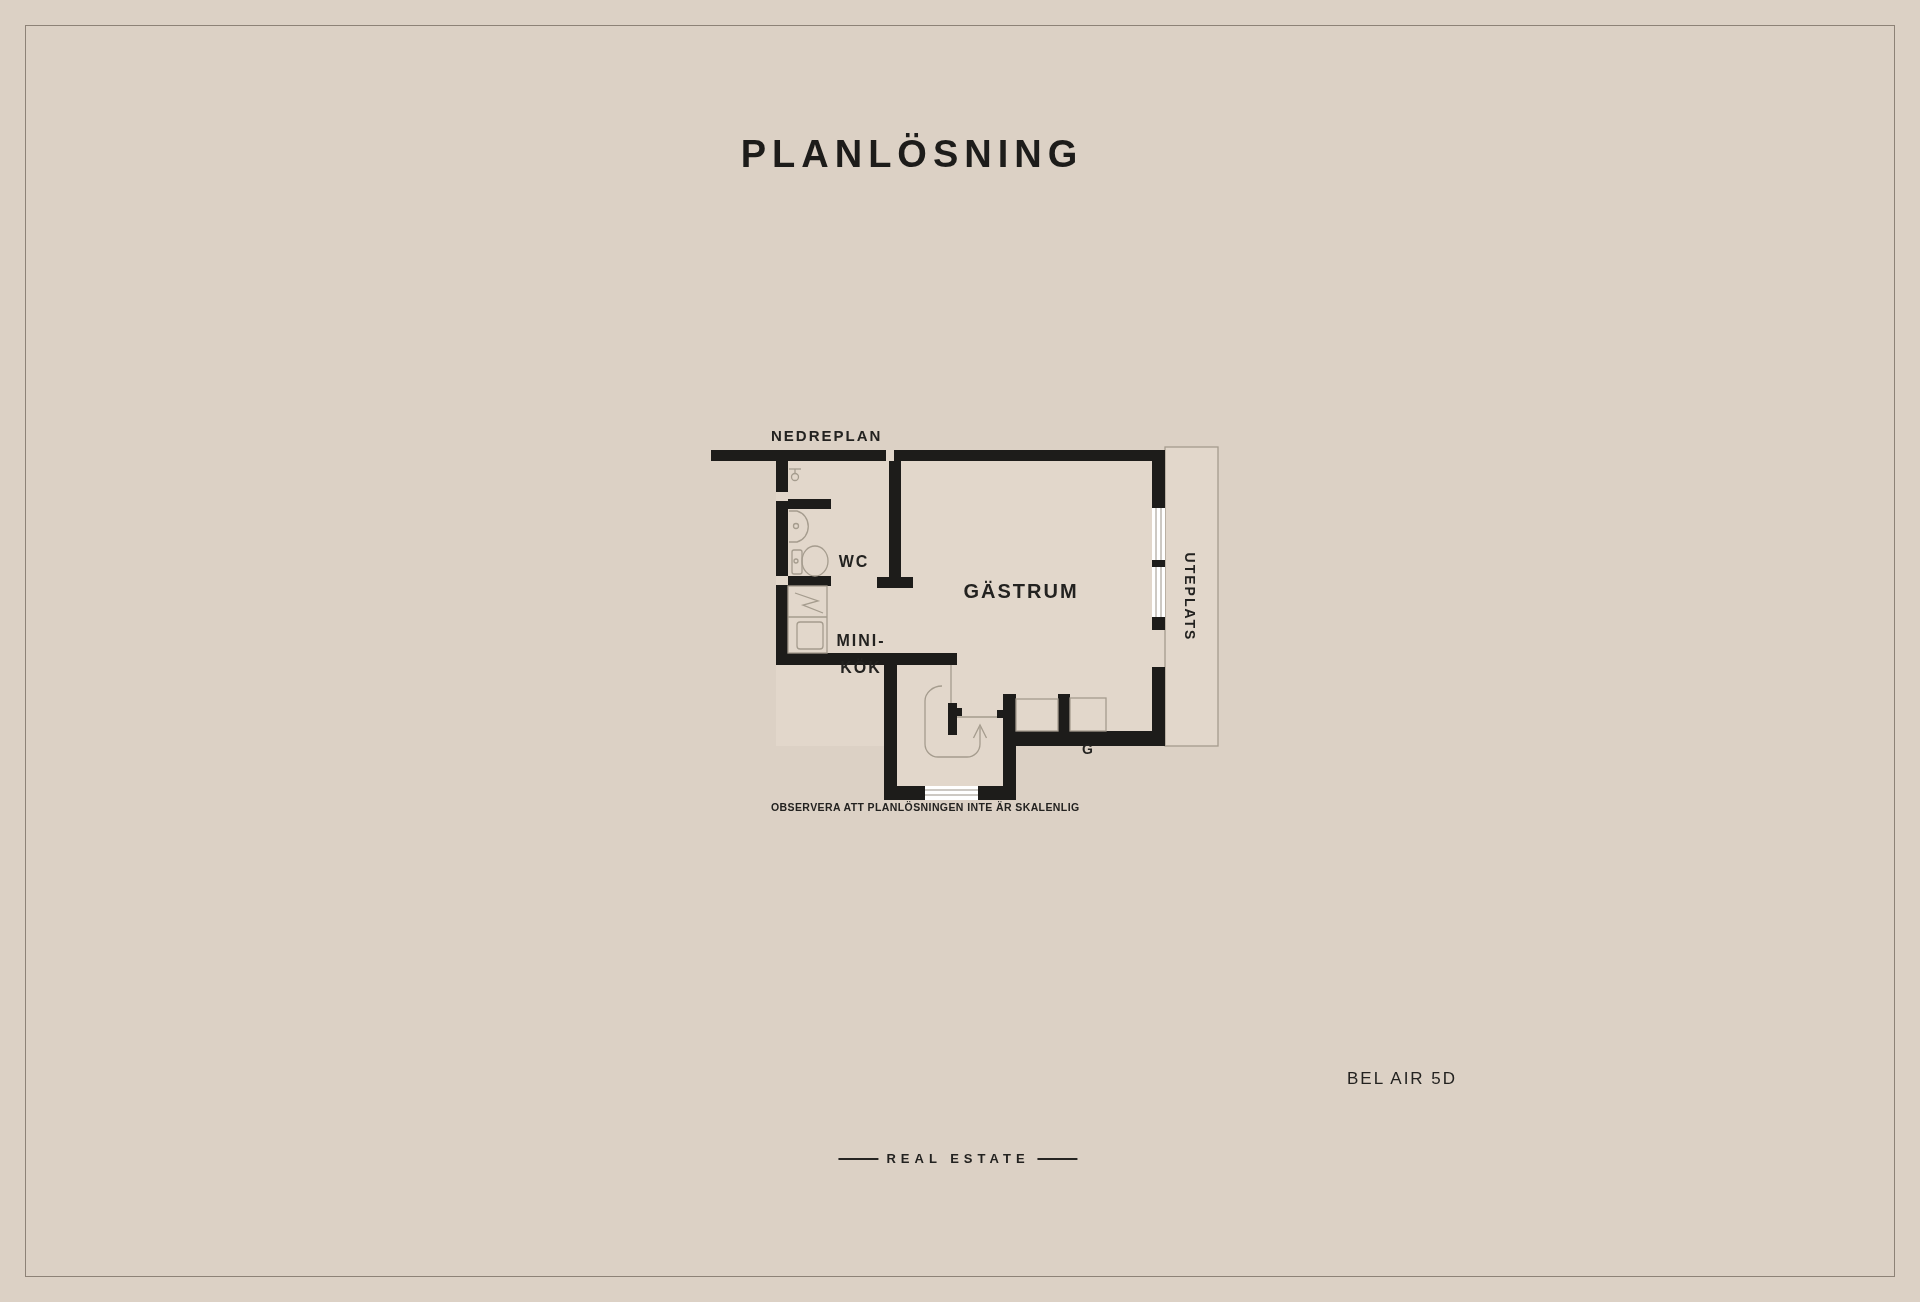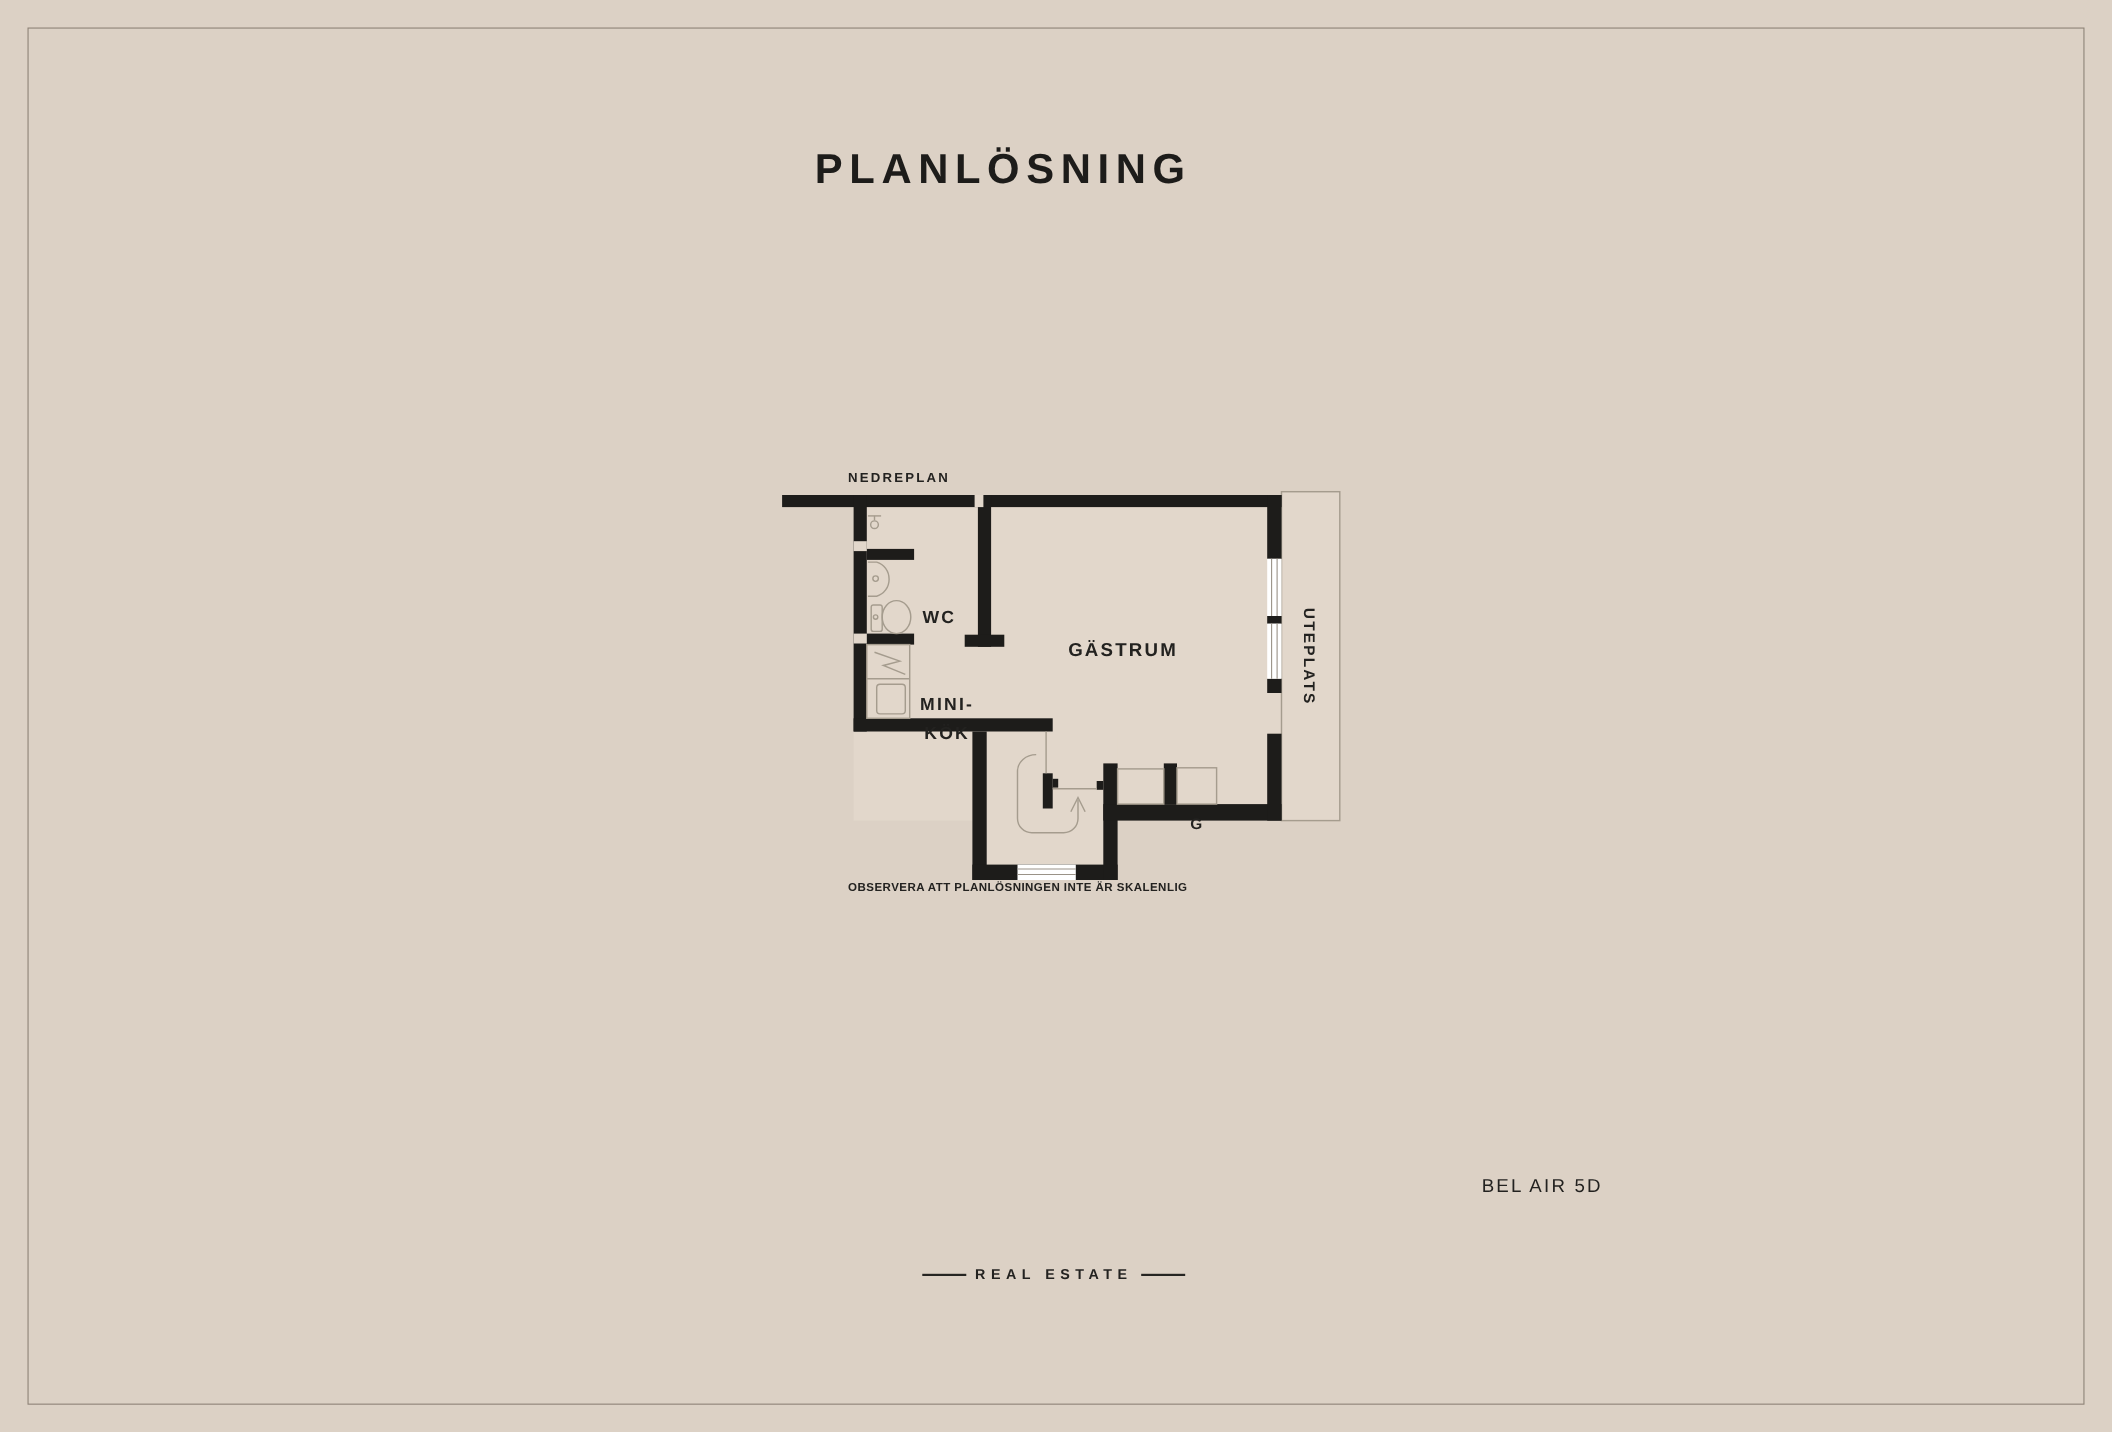--- a/index.html
+++ b/index.html
@@ -33,25 +33,25 @@
     letter-spacing:6px;
     white-space:nowrap;
     color:var(--wall);
   }
   .plan-label{
     position:absolute;
     font-weight:bold;
     white-space:nowrap;
     color:var(--text);
   }
-  .nedreplan{left:771px;top:427px;font-size:12px;letter-spacing:2px;}
+  .nedreplan{left:771px;top:427px;font-size:15px;letter-spacing:2px;}
   .room{transform:translate(-50%,-50%);text-align:center;margin-top:35px;}
   .wc-label{left:854px;top:527px;font-size:16px;letter-spacing:2px;}
   .minikok-label{left:861px;top:619px;font-size:16px;letter-spacing:2px;line-height:27px;}
-  .gastrum-label{left:1021px;top:556px;font-size:17px;letter-spacing:2px;}
+  .gastrum-label{left:1021px;top:556px;font-size:20px;letter-spacing:2px;}
   .g-label{left:1088px;top:714px;font-size:14px;letter-spacing:1px;}
   .uteplats-label{
     left:1190px;top:597px;font-size:14px;letter-spacing:2px;
     transform:translate(-50%,-50%) rotate(90deg);
   }
   .disclaimer{
     position:absolute;
     left:771px;top:801px;
     font-size:10.5px;font-weight:bold;letter-spacing:0.4px;
     white-space:nowrap;

